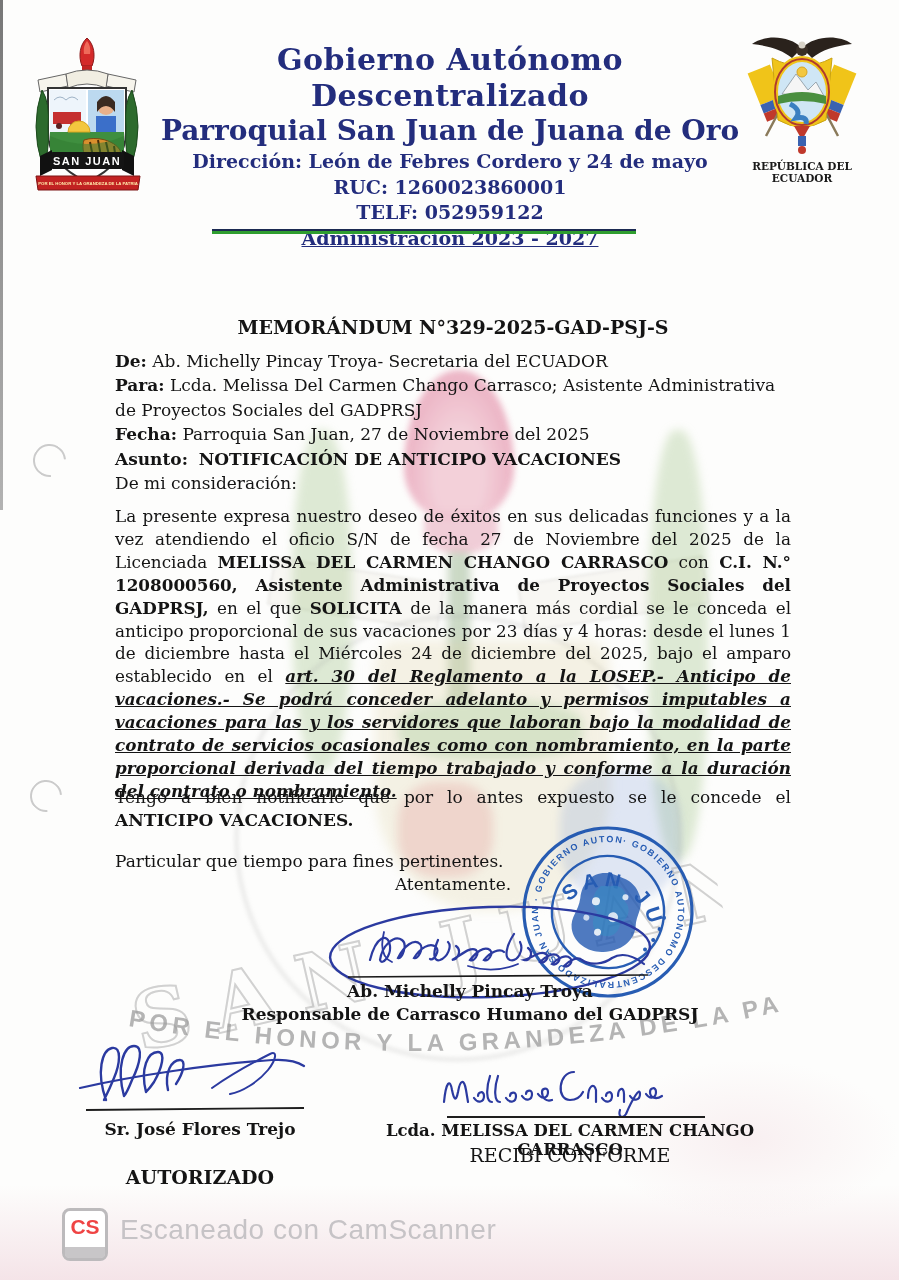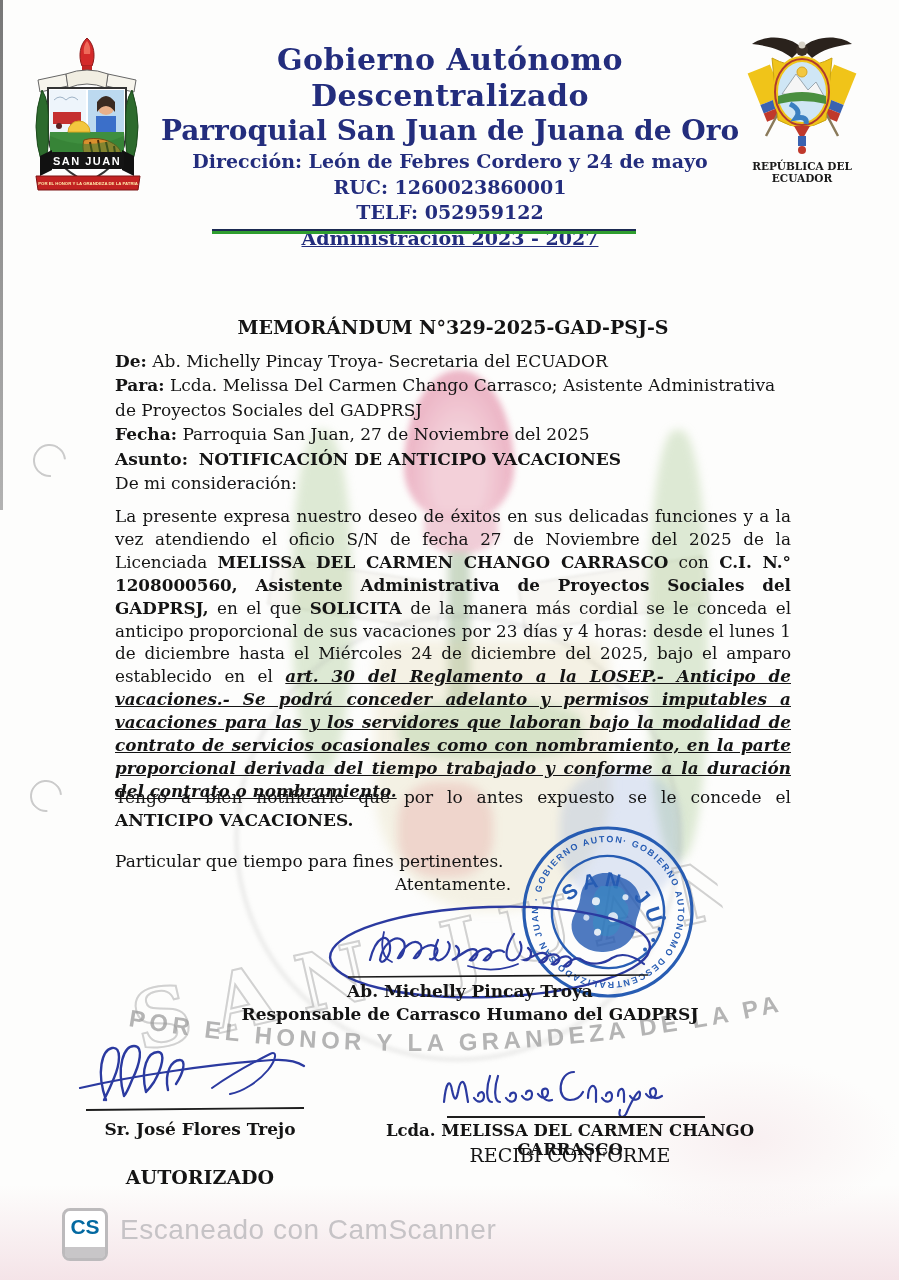--- a/index.html
+++ b/index.html
@@ -56,21 +56,21 @@
   .wm-branch.r{left:648px;top:430px;height:430px;}
   .wm-shield{left:375px;top:640px;width:235px;height:270px;background:rgba(222,212,165,.28);border-radius:10% 10% 45% 45%;filter:blur(6px);}
   .wm-red{left:398px;top:782px;width:95px;height:95px;background:rgba(222,130,130,.25);border-radius:40%;filter:blur(5px);}
   .wm-blue{left:560px;top:770px;width:120px;height:130px;background:rgba(120,150,215,.22);border-radius:40%;filter:blur(5px);}
   .wm-green{left:398px;top:700px;width:185px;height:60px;background:rgba(140,190,130,.28);border-radius:40%;filter:blur(5px);}
   .wm-circle{left:235px;top:615px;width:440px;height:440px;border:3px solid rgba(160,160,160,.28);border-radius:50%;filter:blur(2px);}
   .wm-sj{left:105px;top:872px;transform:rotate(-13deg);}
   .wm-motto-svg{left:0;top:0;}
   
   .cs-icon{left:62px;top:1208px;width:40px;height:47px;border:3.5px solid #bcbabc;border-radius:8px;z-index:3;background:#fff;}
-  .cs-letters{position:absolute;left:0;top:4px;width:100%;text-align:center;font-family:"Liberation Sans",sans-serif;font-weight:bold;font-size:21px;color:#0369a1;}
+  .cs-letters{position:absolute;left:0;top:4px;width:100%;text-align:center;font-family:"Liberation Sans",sans-serif;font-weight:bold;font-size:21px;color:#ef4444;}
   .cs-bar{position:absolute;left:0;bottom:0;width:100%;height:11px;background:#c8c6c8;border-radius:0 0 4px 4px;}
   .cs-text{left:120px;top:1214px;font-family:"Liberation Sans",sans-serif;font-size:28px;color:#c6c3c6;z-index:3;letter-spacing:.5px;}
 </style>
 </head>
 <body>
 
 <div class="page">
 
   <div class="abs edge-left"></div>
   <div class="abs tint-bottom"></div>

